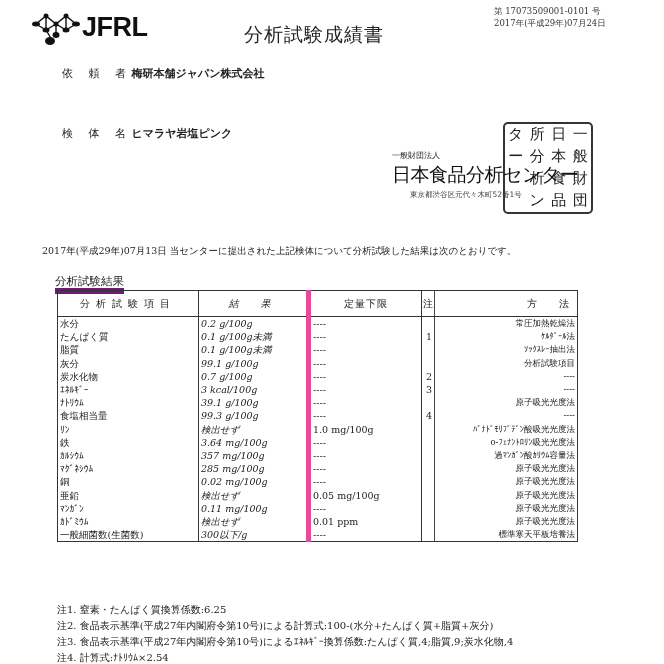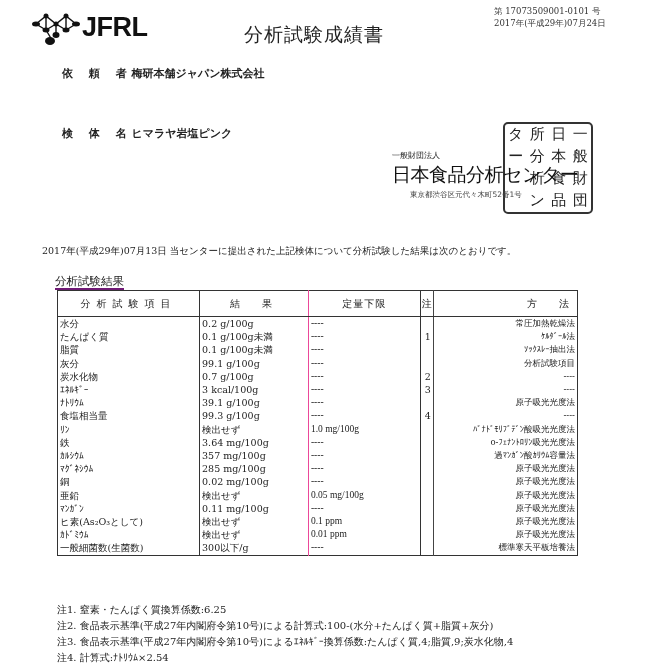--- a/index.html
+++ b/index.html
@@ -5,40 +5,40 @@
   html, body { margin:0; padding:0; background:#ffffff; }
   body { width:664px; height:664px; position:relative; overflow:hidden;
          font-family:"DejaVu Serif", "Liberation Serif", serif; color:#1a1a1a; }
   .abs { position:absolute; }
   .logo { left:30px; top:10px; width:130px; height:36px; }
   .logo-text { position:absolute; left:52px; top:2px; font-family:"Liberation Sans", sans-serif;
                font-weight:bold; font-size:27px; letter-spacing:-0.5px; color:#111; }
   .title { left:244px; top:22px; font-family:"DejaVu Sans", sans-serif; font-size:19px; letter-spacing:1px; color:#222; }
   .docno { left:494px; top:5px; font-size:8.5px; line-height:12px; color:#333; white-space:nowrap; }
   .field { font-size:11px; color:#222; white-space:nowrap; }
-  .field .lbl { display:inline-block; width:66px; letter-spacing:6px; font-weight:bold;text-align:right; }
+  .field .lbl { display:inline-block; width:66px; letter-spacing:6px; font-weight:normal;text-align:right; }
   .field .val { font-weight:bold; }
   .org { left:392px; top:150px; font-family:"DejaVu Sans", sans-serif; }
   .org .small { font-size:8px; color:#222; }
   .org .big { font-size:19px; color:#111; margin-top:1px; letter-spacing:-0.5px; }
   .org .addr { font-size:7.5px; color:#444; margin-left:18px; margin-top:2px; }
   .seal { left:503px; top:122px; width:86px; height:88px; border:2px solid #333; border-radius:5px;
           font-family:"DejaVu Sans", sans-serif; color:#222; display:grid; grid-template-columns:repeat(4,1fr);
           grid-template-rows:repeat(4,1fr); text-align:center; font-size:15px; line-height:21px; overflow:hidden; }
   .intro { left:42px; top:245px; font-size:9.5px; color:#222; white-space:nowrap; }
-  .section { left:55px; top:275px; font-size:11.5px; color:#222; border-bottom:2px solid #701a75; line-height:13px; }
+  .section { left:55px; top:275px; font-size:11.5px; color:#222; border-bottom:6px solid #701a75; line-height:13px; }
   table.results { position:absolute; left:57px; top:290px; width:521px; border-collapse:collapse;
                   font-size:9.5px; color:#222; table-layout:fixed; }
   table.results td, table.results th { padding:0 2px; vertical-align:top; line-height:13.2px; white-space:nowrap; overflow:hidden; }
   table.results th { font-weight:normal; font-size:10px; height:25px; vertical-align:middle; letter-spacing:6px;
                      border-bottom:1.5px solid #333; }
   table.results { border:1.5px solid #333; }
   .c1 { width:136px; border-right:1.5px solid #333; }
-  .c2 { width:103px; border-right:1px solid #ec4899; }
-  .c3 { width:106px; border-right:1.5px solid #333;font-family:Liberation Serif, serif; }
+  .c2 { width:103px; border-right:5px solid #ec4899;font-style:italic; }
+  .c3 { width:106px; border-right:1.5px solid #333; }
   .c4 { width:12px; border-right:1px solid #444; text-align:right; }
   .c5 { width:138px; font-size:8.5px;text-align:right; }
   .note { left:57px; font-size:10px; color:#222; white-space:nowrap; }
 </style>
 </head>
 <body>
 
 <div class="abs logo">
   <svg width="52" height="36" viewBox="0 0 52 36">
     <g stroke="#111" stroke-width="1.4" fill="none">
@@ -217,27 +217,20 @@
         <td class="c5">原子吸光光度法</td>
       </tr>
       <tr>
         <td class="c1">ﾏﾝｶﾞﾝ</td>
         <td class="c2">0.11 mg/100g</td>
         <td class="c3">----</td>
         <td class="c4"></td>
         <td class="c5">原子吸光光度法</td>
       </tr>
       <tr>
-        <td class="c1">ヒ素(As₂O₃として)</td>
-        <td class="c2">検出せず</td>
-        <td class="c3">0.1 ppm</td>
-        <td class="c4"></td>
-        <td class="c5">原子吸光光度法</td>
-      </tr>
-      <tr>
         <td class="c1">ｶﾄﾞﾐｳﾑ</td>
         <td class="c2">検出せず</td>
         <td class="c3">0.01 ppm</td>
         <td class="c4"></td>
         <td class="c5">原子吸光光度法</td>
       </tr>
       <tr>
         <td class="c1">一般細菌数(生菌数)</td>
         <td class="c2">300以下/g</td>
         <td class="c3">----</td>

